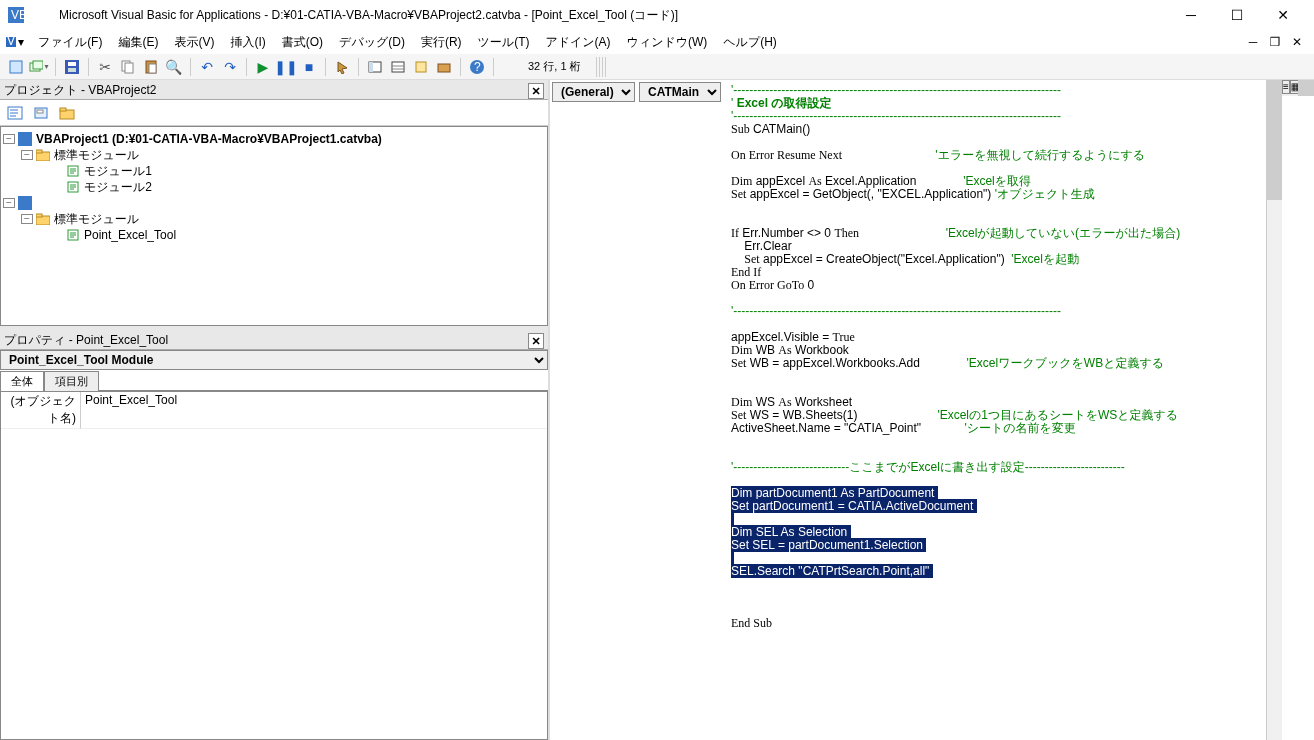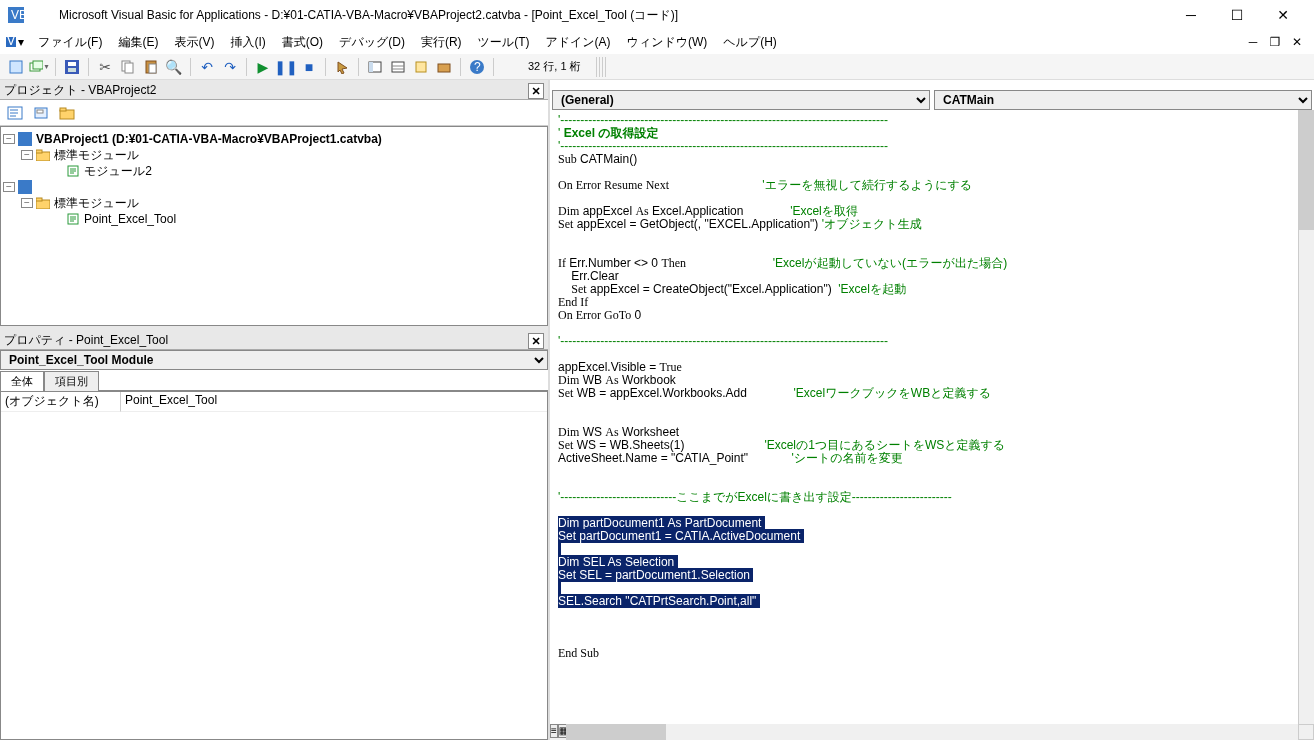--- a/index.html
+++ b/index.html
@@ -46,24 +46,24 @@
 
 .splitter { height: 4px; background: #e8e8e8; cursor: row-resize; }
 
 .prop-panel { display: flex; flex-direction: column; flex: 1; min-height: 0; }
 .prop-panel select { width: 100%; font-weight: bold; font-size:12px; height:20px; border:1px solid #888; padding:0 4px; }
 .prop-tabs { display:flex; border-bottom:1px solid #888; }
 .prop-tabs .ptab { padding: 2px 10px; border:1px solid #888; border-bottom:0; background:#fff; font-size:11px; position:relative; top:1px; }
 .prop-tabs .ptab:not(.active) { background:#eee; }
 .prop-grid { flex:1; border:1px solid #888; background:#fff; overflow:auto; }
 .prop-row { display:flex; font-size:11px; }
-.prop-row .pk { width: 120px; padding:1px 4px; border-right:1px solid #ccc; border-bottom:1px solid #eee; }
+.prop-row .pk { width: 80px; padding:1px 4px; border-right:1px solid #ccc; border-bottom:1px solid #eee;text-align:right; }
 .prop-row .pv { flex:1; padding:1px 4px; border-bottom:1px solid #eee; }
 
-.right { flex: 1; display: flex; flex-direction: column; margin-top: 8px; }
+.right { flex: 1; display: flex; flex-direction: row; }
 .code-header { height: 22px; display: flex; padding: 2px; gap: 4px; background:#fff; }
 .code-header select { flex:1; font-weight:bold; border:1px solid #888; height:20px; padding:0 4px; }
 .code-area-wrap { flex:1; display:flex; position:relative; }
 .gutter-toggle { width: 16px; display:flex; flex-direction:column; border-right:1px solid #ccc; }
 .gutter-toggle .gbtn { width:16px; height:14px; font-size:10px; text-align:center; border:1px solid #888; background:#eee; }
 .code-area { flex:1; overflow:auto; background:#fff; padding: 4px 8px; font-family: "MS Gothic","Consolas",monospace; font-size:13px; line-height:1.0; white-space:pre; position:relative; }
 .code-area .kw { color:#000000;font-family:Liberation Serif, serif; }
 .code-area .cm { color:#008000; }
 .code-area .sel { background:#0a246a; color:#fff; }
 
@@ -260,20 +260,31 @@
           </div>
         <div class="tree-row noind">
             <span class="tree-ind" style="width:50px"></span>
             <span class="tg">-</span>
             <span class="treeicon">
               <svg width="14" height="12">
                 <rect x="2" y="1" width="10" height="10" fill="#fff" stroke="#2a9a3a"></rect>
                 <path d="M4 4h6M4 6h6M4 8h4" stroke="#2a9a3a"></path>
               </svg>
             </span>
+            <span>モジュール1</span>
+          </div>
+        <div class="tree-row noind">
+            <span class="tree-ind" style="width:50px"></span>
+            <span class="tg">-</span>
+            <span class="treeicon">
+              <svg width="14" height="12">
+                <rect x="2" y="1" width="10" height="10" fill="#fff" stroke="#2a9a3a"></rect>
+                <path d="M4 4h6M4 6h6M4 8h4" stroke="#2a9a3a"></path>
+              </svg>
+            </span>
             <span>モジュール2</span>
           </div>
         <div class="tree-row">
             <span class="tree-ind" style="width:2px"></span>
             <span class="tg">−</span>
             <span class="treeicon">
               <svg width="14" height="14">
                 <rect width="14" height="14" fill="#3a7ac8"></rect>
               </svg>
             </span>

